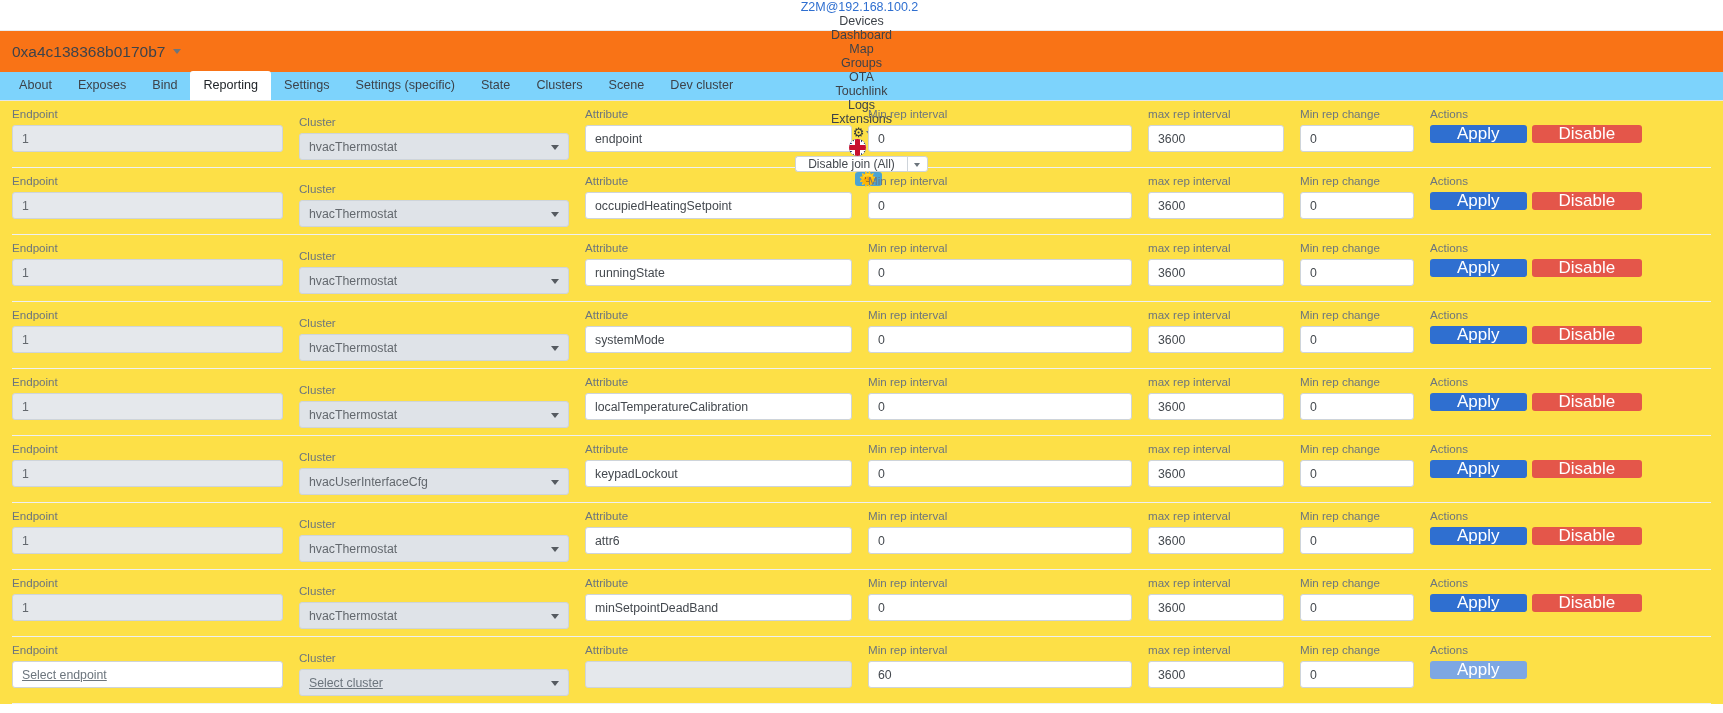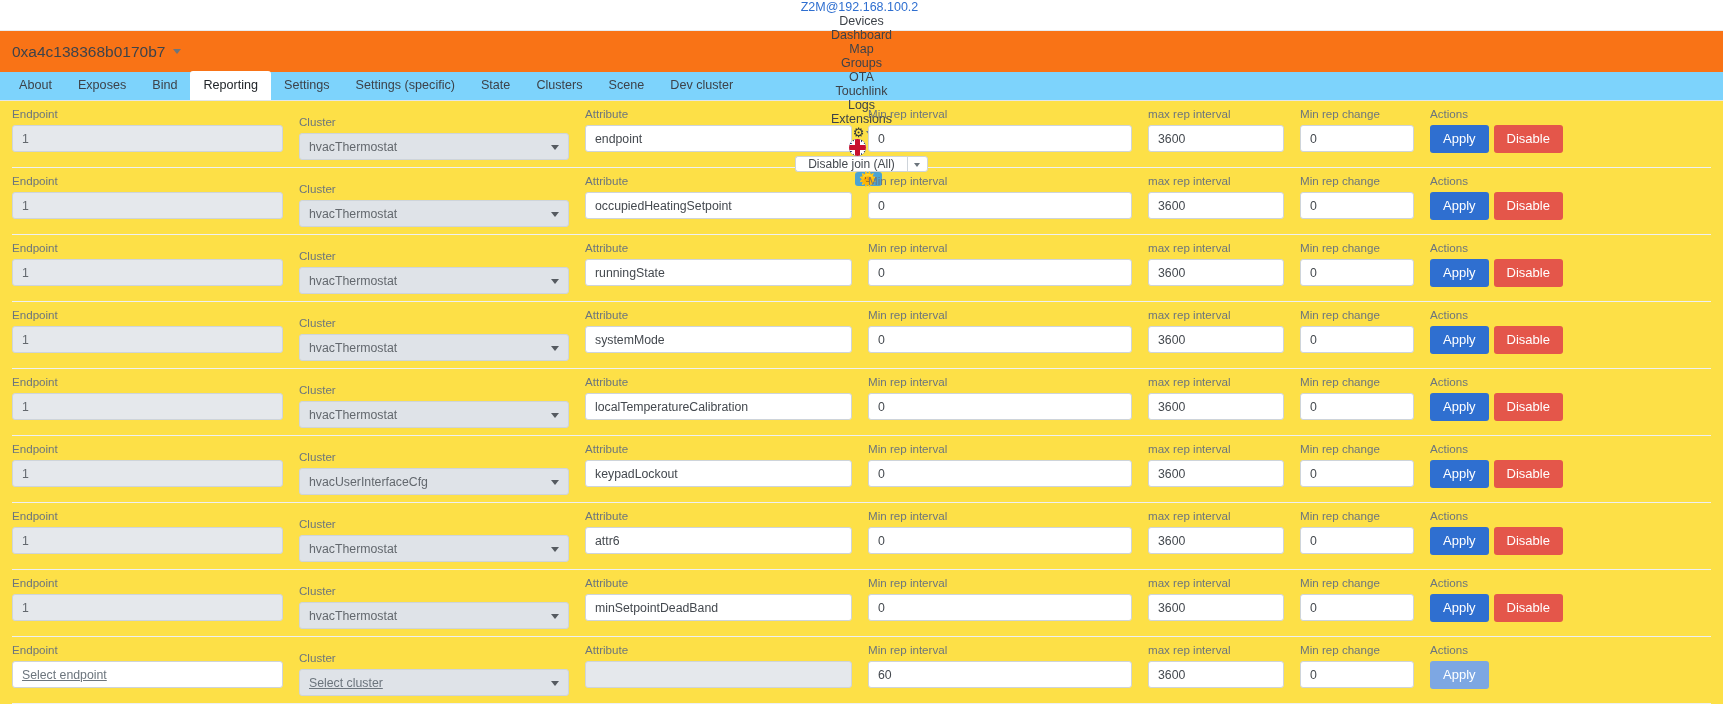--- a/index.html
+++ b/index.html
@@ -211,26 +211,26 @@
   .c-endpoint  { width: 287px; }
   .c-cluster   { width: 286px; margin-top: 8px; }
   .c-attribute { width: 283px; }
   .c-min       { width: 280px; }
   .c-max       { width: 152px; }
   .c-change    { width: 130px; }
   .c-actions   { width: 150px; padding-right: 0; }
 
   .actions-row { display: flex; gap: 5px; }
   .btn {
-    height: 28px;
+    height: 18px;
     border: none;
     border-radius: 3px;
-    font-size: 13px;
+    font-size: 17px;
     color: #ffffff;
-    padding: 0 13px;
+    padding: 0 27px;
     cursor: pointer;
     font-family: "Liberation Sans", sans-serif;
     line-height: 26px;
     display: inline-flex;
     align-items: center;
     justify-content: center;
   }
   .btn-apply   { background: #2f6fd0; }
   .btn-disable { background: #e4564a; }
   .btn-apply.disabled {

